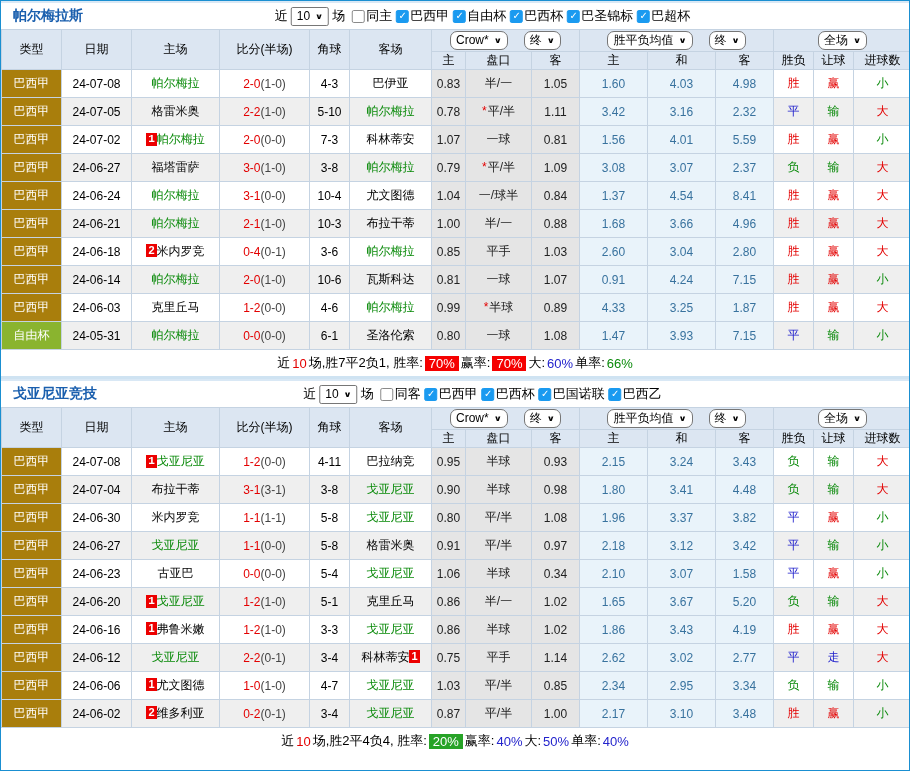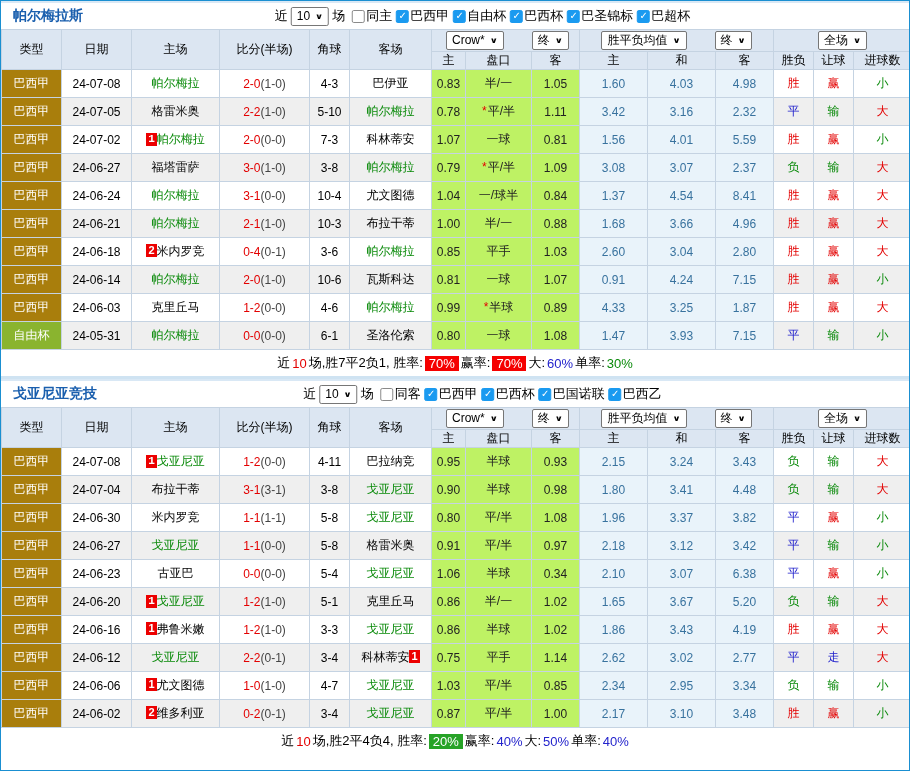--- a/index.html
+++ b/index.html
@@ -27,31 +27,31 @@
   .cbx.checked { background:#1a9af0; border-color:#1a9af0; }
 
   
   table { border-collapse:collapse; table-layout:fixed; width:910px; font-size:12px; }
   th, td { border:1px solid #c5d3e2; text-align:center; padding:0; white-space:nowrap; overflow:hidden; }
   thead th { background:#dce6f2; font-weight:normal; color:#000; }
   tr.hrow1 th { height:22px; }
   tr.hrow2 th { height:17px; font-size:12px; }
   tbody td { height:28px; }
   td.c-type { color:#fff; }
-  td.crow-bg { background:#bef264; color:#222; }
+  td.crow-bg { background:#e5e5e5; color:#222; }
   td.avg-bg { background:#e9f3fa; color:#38729e; }
   tr.even td.c-plain { background:#efefef; }
   tr.odd  td.c-plain { background:#fff; }
   .badge { display:inline-block; background:#ec0000; color:#fff; font-size:11px; font-weight:bold; line-height:13px; padding:0 2px; vertical-align:1px; }
   .green-team { color:#0a8a0a;font-family:Liberation Mono, monospace; }
   .score-main { color:#e30000; }
   .score-half { color:#444; }
   .hc { color:#2433c6; }
   .star { color:#e30000; margin-right:1px; }
-  .hsel { display:inline-flex; align-items:center; border:1px solid #767676; border-radius:2px; background:#fff; height:19px; padding:0 5px; font-size:12px; cursor:pointer; margin:0 14px; }
+  .hsel { display:inline-flex; align-items:center; border:1px solid #767676; border-radius:7px; background:#fff; height:19px; padding:0 5px; font-size:12px; cursor:pointer; margin:0 8px; }
   .hsel .chev { margin-left:5px; font-size:10px; font-weight:bold; transform:scaleY(.8); }
 
   
   .summary { height:26px; display:flex; align-items:center; justify-content:center; font-size:13px; background:#fff; }
   .summary span { margin:0 1px; }
   .hl-red { color:#e30000; }
   .hl-blue { color:#2323cc; }
   .hl-green { color:#0a8a0a; }
   .badge-red { background:#f50000; color:#fff; padding:0 4px; }
   .badge-green { background:#27a327; color:#fff; padding:0 4px; }
@@ -331,21 +331,21 @@
     <div class="summary">
           <span class="">近</span>
           <span class="hl-red">10</span>
           <span class="">场,胜7平2负1, 胜率:</span>
           <span class="badge-red">70%</span>
           <span class=""> 赢率:</span>
           <span class="badge-red">70%</span>
           <span class=""> 大:</span>
           <span class="hl-blue">60%</span>
           <span class=""> 单率:</span>
-          <span class="hl-green">30%</span>
+          <span class="hl-green">66%</span>
         </div>
   </div>
       <div class="divider"></div>
       <div class="section">
     <div class="section-bar">
       <span class="team-name">戈亚尼亚竞技</span>
       <div class="filters">
         <span class="flabel">近</span>
         <span class="sel">
               <span>10</span>
@@ -505,21 +505,21 @@
       <td class="c-plain">24-06-23</td>
       <td class="c-plain ">古亚巴</td>
       <td class="c-plain"><span class="score-main">0-0</span><span class="score-half">(0-0)</span></td>
       <td class="c-plain">5-4</td>
       <td class="c-plain green-team">戈亚尼亚</td>
       <td class="crow-bg">1.06</td>
       <td class="crow-bg hc">半球</td>
       <td class="crow-bg">0.34</td>
       <td class="avg-bg">2.10</td>
       <td class="avg-bg">3.07</td>
-      <td class="avg-bg">6.38</td>
+      <td class="avg-bg">1.58</td>
       <td class="c-plain"><span style="color:#2020cc">平</span></td>
       <td class="c-plain"><span style="color:#e30000">赢</span></td>
       <td class="c-plain"><span style="color:#0a8a0a">小</span></td>
     </tr>
             <tr class="even">
       <td class="c-type" style="background:#a97e0c">巴西甲</td>
       <td class="c-plain">24-06-20</td>
       <td class="c-plain green-team"><span class="badge">1</span>戈亚尼亚</td>
       <td class="c-plain"><span class="score-main">1-2</span><span class="score-half">(1-0)</span></td>
       <td class="c-plain">5-1</td>

